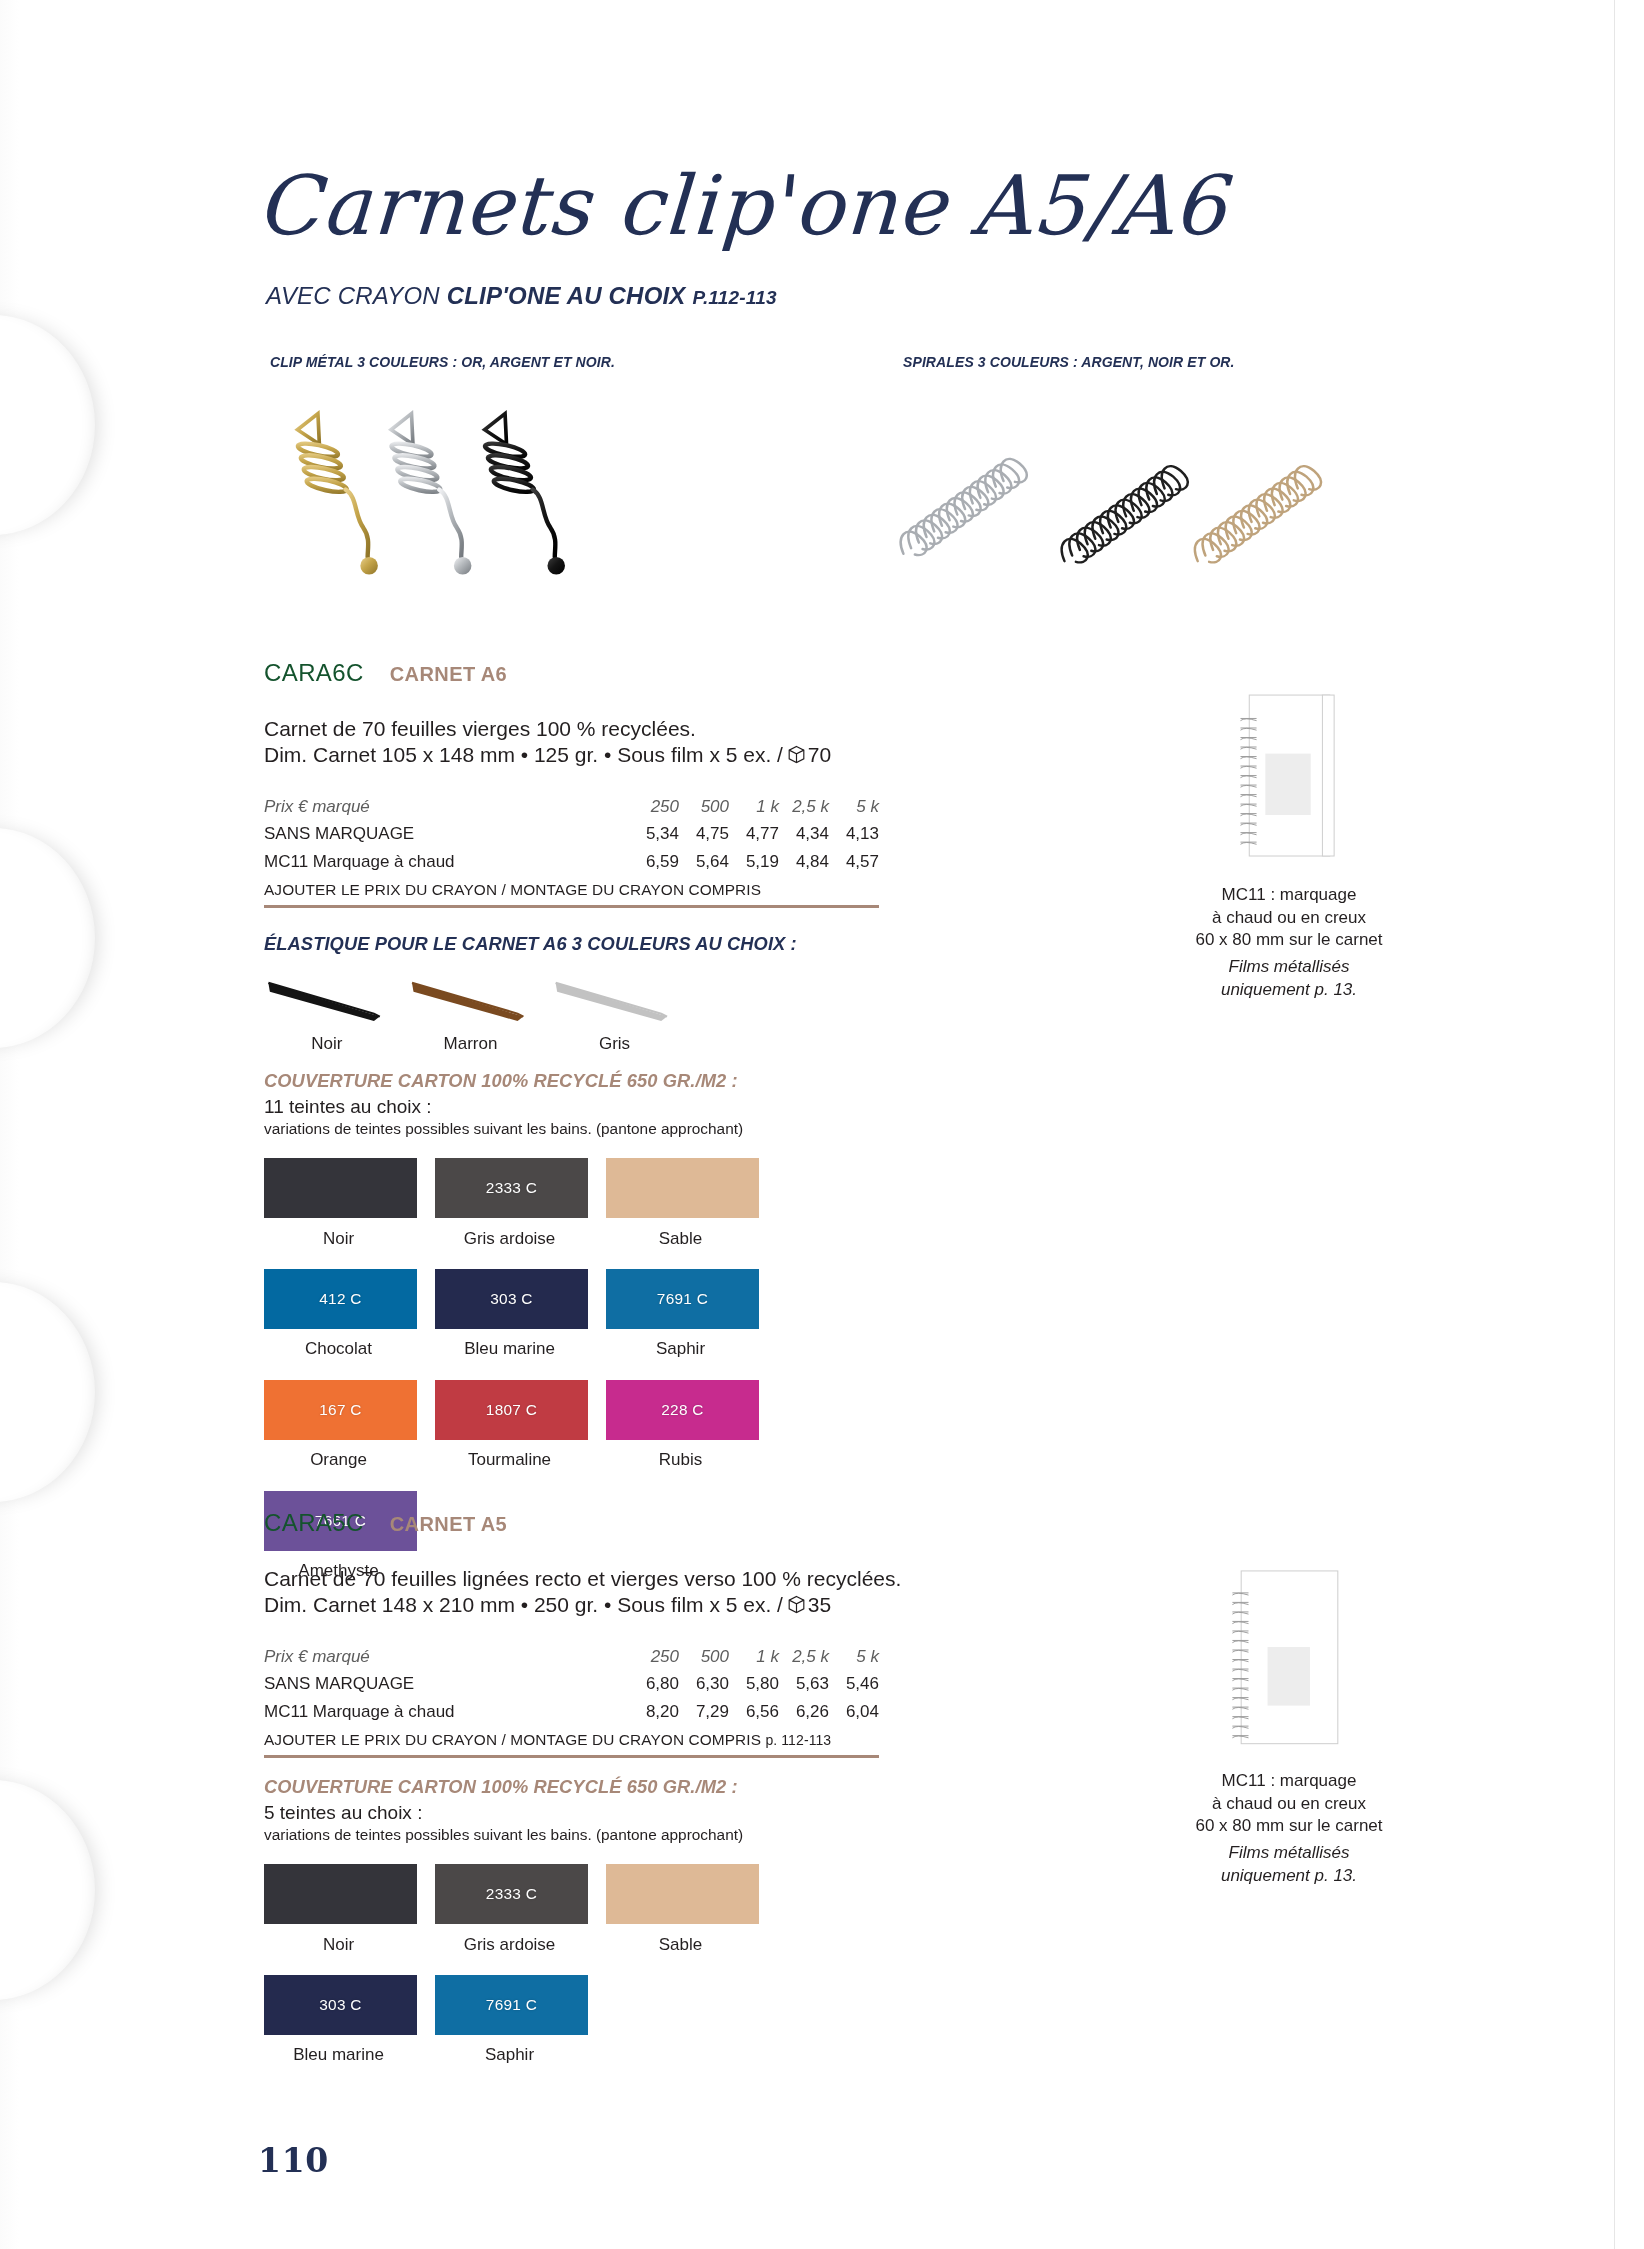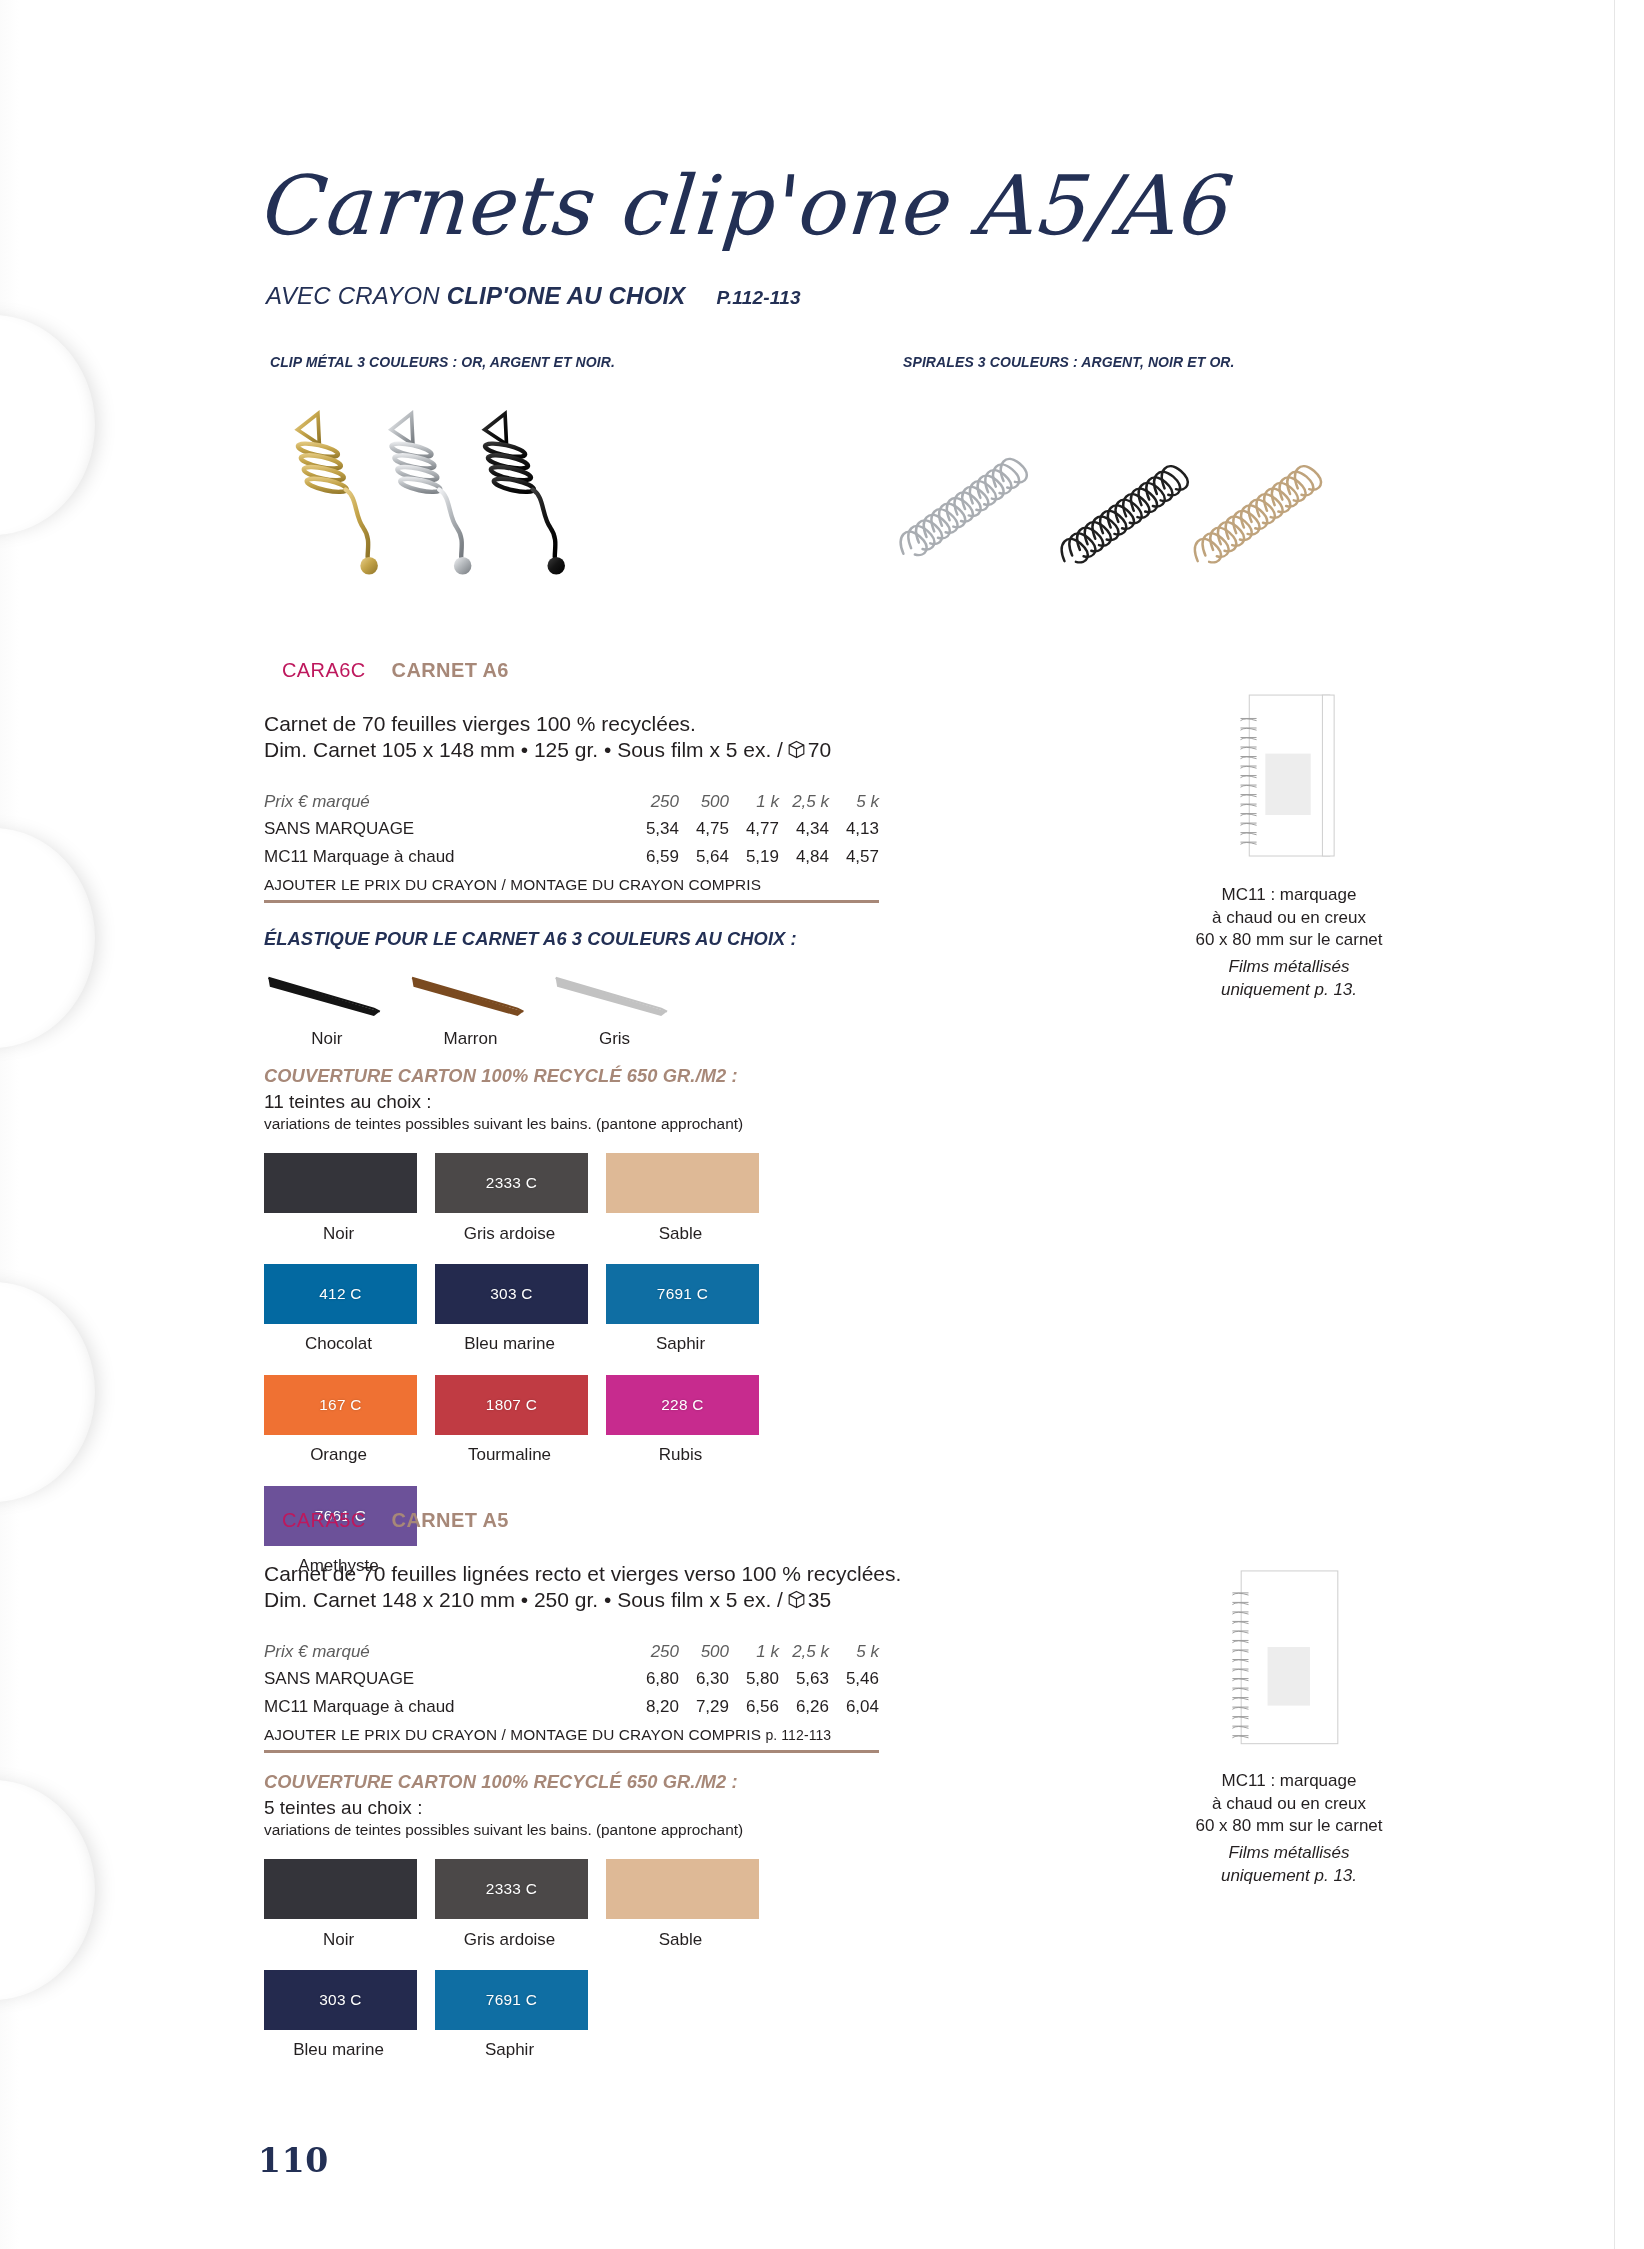--- a/index.html
+++ b/index.html
@@ -51,41 +51,41 @@
     transform:skewX(-6deg);
   }
   .subtitle {
     position:absolute; left:266px; top:282px;
     color:#233055;
     font-style:italic; font-weight:bold;
     font-size:24px; letter-spacing:0.2px;
     white-space:nowrap;
   }
   .subtitle .light { font-weight:normal; }
-  .subtitle .pg { font-size:19px; font-weight:600; font-style:italic;margin-left:24px; }
+  .subtitle .pg { font-size:19px; font-weight:600; font-style:italic; }
 
   .hdr-left, .hdr-right {
     position:absolute; top:354px;
     color:#233055; font-style:italic; font-weight:bold;
     font-size:14px; letter-spacing:0.1px; white-space:nowrap;
   }
   .hdr-left { left:270px; }
   .hdr-right { left:903px; }
 
   
   .clips { position:absolute; left:275px; top:399px; width:330px; height:212px; }
   .spirals { position:absolute; left:890px; top:403px; width:469px; height:183px; }
 
   
   .block { position:absolute; left:264px; width:659px; }
   .block-a6 { top:659px; }
   .block-a5 { top:1509px; }
 
   .ref-row { display:flex; align-items:baseline; gap:26px; }
-  .ref-code { font-size:20px; letter-spacing:0.4px; color:#be185d;margin-left:18px; }
+  .ref-code { font-size:24px; letter-spacing:0.4px; color:#14532d; }
   .ref-name { font-size:20px; font-weight:bold; letter-spacing:0.4px; color:#a78878; }
 
   .desc { margin-top:29px; font-size:21px; line-height:1.25; color:#231f20; }
   .desc .pkg { display:inline-block; vertical-align:-1.5px; margin:0 1.5px 0 4.4px; }
 
   .ptable { margin-top:23.4px; width:615px; }
   .ptable table { border-collapse:collapse; width:100%; }
   .ptable td { font-size:17px; padding:3.7px 0; color:#231f20; white-space:nowrap; }
   .ptable td.lbl { width:auto; }
   .ptable td.num { width:50px; text-align:right; padding-left:13px; }

